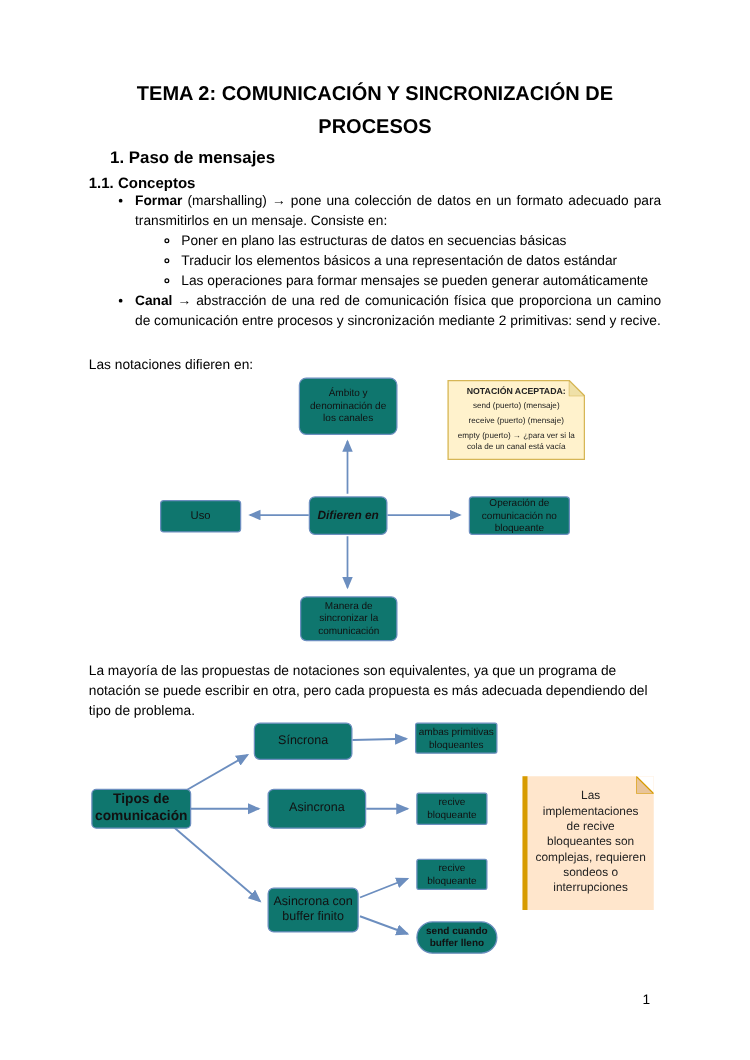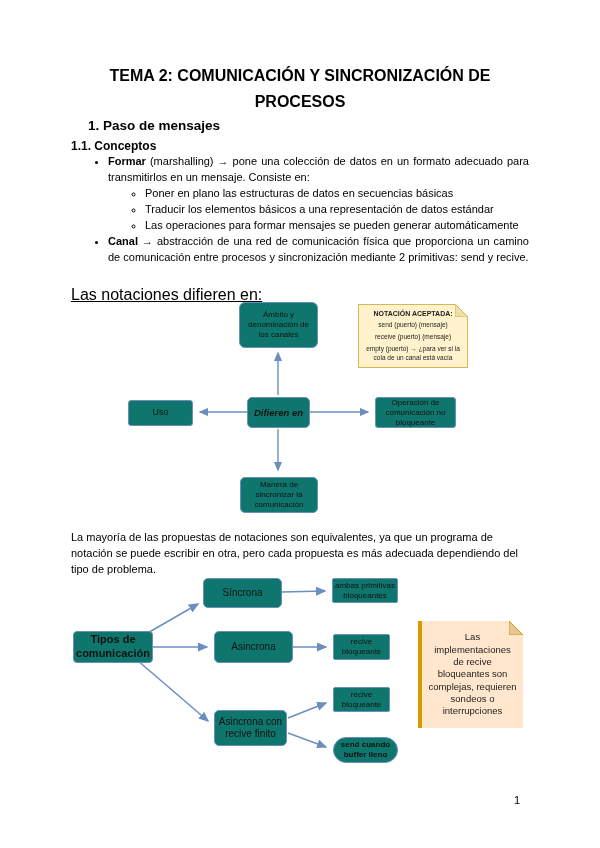--- a/index.html
+++ b/index.html
@@ -13,21 +13,21 @@
   }
   .h1 { position:absolute; top:118px; left:88px; font-size:13.5px; font-weight:bold; }
   .h2 { position:absolute; top:139px; left:71px; font-size:12px; font-weight:bold; }
   .bullets {
     position:absolute; top:153px; left:71px; width:458px;
     font-size:11px; line-height:16px; text-align:justify;
   }
   ul.l1 { margin:0; padding-left:37px; list-style:disc; }
   ul.l2 { margin:0; padding-left:37px; list-style:circle; text-align:left; }
   .b { font-weight:bold; }
-  .p1 { position:absolute; top:286px; left:71px; font-size:16px;text-decoration:underline; }
+  .p1 { position:absolute; top:286px; left:71px; font-size:11px; }
   .p2 { position:absolute; top:529px; left:71px; width:460px; font-size:11px; line-height:16px; }
   .pageno { position:absolute; top:794px; left:514px; font-size:11px; }
 
   .diagram1 { position:absolute; left:0; top:295px; width:600px; height:230px; }
   .diagram2 { position:absolute; left:0; top:570px; width:600px; height:205px; }
   .arrows { position:absolute; left:0; top:0; pointer-events:none; }
 
   .box {
     position:absolute; background:#0f766e; border:1px solid #6c8ebf; border-radius:3px;
     display:flex; align-items:center; justify-content:center; text-align:center;
@@ -146,21 +146,21 @@
       <line x1="288" y1="148" x2="326" y2="133" stroke="#6c8ebf" stroke-width="1.5" marker-end="url(#ah2)"></line>
       <line x1="288" y1="163" x2="326" y2="177" stroke="#6c8ebf" stroke-width="1.5" marker-end="url(#ah2)"></line>
     </svg>
 
     <div class="box bx-sincrona">Síncrona</div>
     <div class="box bx-ambas">ambas primitivas bloqueantes</div>
     <div class="box bx-tipos">Tipos de comunicación</div>
     <div class="box bx-asincrona">Asincrona</div>
     <div class="box bx-recive1">recive bloqueante</div>
     <div class="box bx-recive2">recive bloqueante</div>
-    <div class="box bx-asinbuf">Asincrona con recive finito</div>
+    <div class="box bx-asinbuf">Asincrona con buffer finito</div>
     <div class="box bx-send">send cuando buffer lleno</div>
 
     <div class="note-orange">
       <svg class="dogear" width="14" height="14" viewBox="0 0 14 14">
         <path d="M0 0 H14 V14 Z" fill="#ffffff"></path>
         <path d="M0 0 L14 14 L0 14 Z" fill="#e8c49a" stroke="#d79b00" stroke-width="1"></path>
       </svg>
       <div>Las implementaciones de recive bloqueantes son complejas, requieren sondeos o interrupciones</div>
     </div>
   </div>

